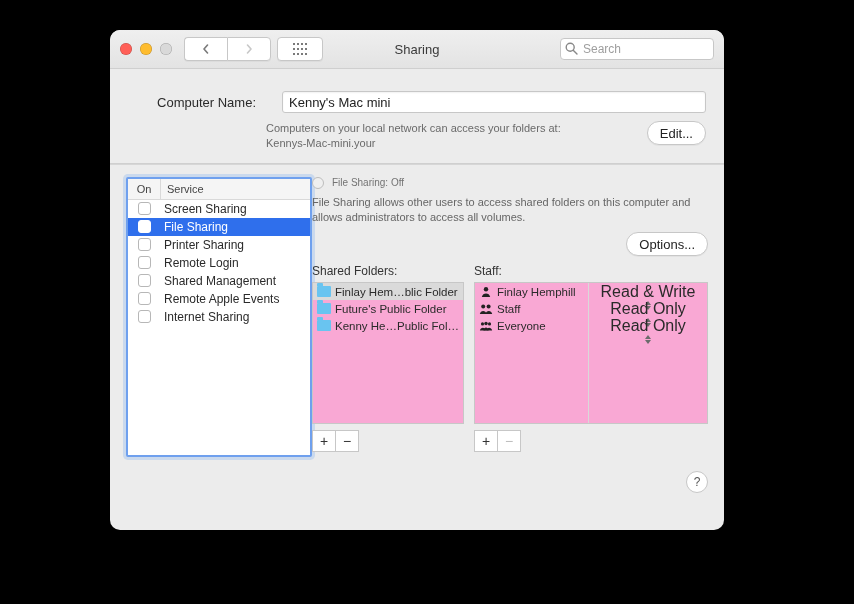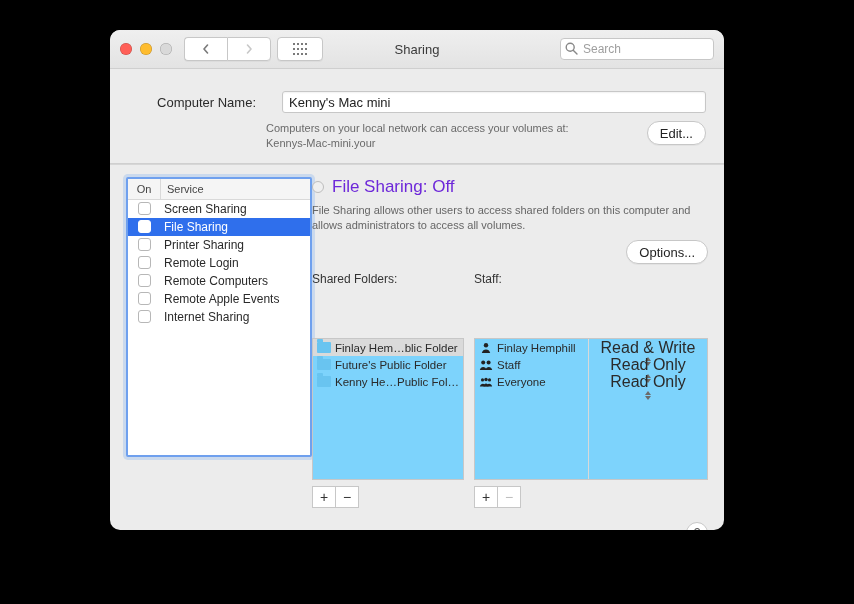--- a/index.html
+++ b/index.html
@@ -68,31 +68,31 @@
   .svc-row .col-svc { flex:1; padding-left:4px; white-space:nowrap; overflow:hidden; text-overflow:ellipsis; }
   .svc-row.selected { background:var(--highlight); color:#fff; }
   .checkbox { width:13px; height:13px; border:1px solid #b7b7b7; border-radius:3px; background:#fff; box-sizing:border-box; }
   .svc-row.selected .checkbox { background:#fff; border-color:#fff; }
   .svc-fill { flex:1; }
 
   
   .right { flex:1; display:flex; flex-direction:column; min-width:0; }
   .status-row { display:flex; align-items:center; gap:8px; margin-bottom:6px; }
   .dot { width:10px; height:10px; border-radius:50%; border:1px solid #bdbdbd; background:#efefef; }
-  .status-title { font-size:17px; color:#6d28d9; }
+  .status-title { font-size:10px; color:#737373; }
   .desc { font-size:11px; color:#666; line-height:1.35; margin-bottom:8px; }
   .options-row { display:flex; justify-content:flex-end; margin-bottom:8px; }
   .col-labels { display:flex; gap:10px; font-size:12px; color:#333; margin-bottom:4px; }
   .col-labels .lbl1 { width:152px; }
   .col-labels .lbl2 { flex:1; }
   .lists { display:flex; gap:10px; align-items:stretch; }
   .listcol { display:flex; flex-direction:column; }
   .listcol.folders { width:152px; }
   .listcol.users { flex:1; }
-  .listbox { border:1px solid var(--border); background:#7dd3fc; height:140px; overflow:hidden; font-size:11.5px;margin-top:48px; }
+  .listbox { border:1px solid var(--border); background:#f9a8d4; height:140px; overflow:hidden; font-size:11.5px; }
   .lb-row { display:flex; align-items:center; height:17px; padding:0 4px; gap:4px; }
   .lb-row.selected { background:#dadada; }
   .folder-icon { width:14px; height:11px; border-radius:1px; background:#69c4f0; position:relative; flex:none; }
   .folder-icon::before { content:""; position:absolute; top:-3px; left:0; width:6px; height:3px; border-radius:1px 1px 0 0; background:#69c4f0; }
   .lb-text { white-space:nowrap; overflow:hidden; text-overflow:ellipsis; flex:1; }
 
   .users-split { display:flex; height:100%; }
   .users-names { flex:1.15; border-right:1px solid var(--border-light); }
   .users-perms { width:118px; }
   .perm-row { display:flex; align-items:center; height:17px; padding:0 6px; justify-content:space-between; font-size:16px;flex-direction:column; }
@@ -164,21 +164,21 @@
       </div>
     </div>
 
     <div class="section-name">
       <div class="label-right">Computer Name:</div>
       <input class="name-input" type="text" value="Kenny's Mac mini" style="">
     </div>
     <div class="sub-row">
       <div class="sub-spacer"></div>
       <div class="sub-text">
-        <span>Computers on your local network can access your volumes at:</span><br>
+        <span>Computers on your local network can access your folders at:</span><br>
         <span>Kennys-Mac-mini.your</span>
       </div>
       <div class="push-btn">Edit...</div>
     </div>
 
     <div class="hr-sep"></div>
 
     <div class="body">
 
       <div class="svc-table" style="height:276px;">
@@ -208,21 +208,21 @@
             <div class="svc-row">
               <div class="col-on">
                 <div class="checkbox"></div>
               </div>
               <div class="col-svc">Remote Login</div>
             </div>
             <div class="svc-row">
               <div class="col-on">
                 <div class="checkbox"></div>
               </div>
-              <div class="col-svc">Remote Computers</div>
+              <div class="col-svc">Shared Management</div>
             </div>
             <div class="svc-row">
               <div class="col-on">
                 <div class="checkbox"></div>
               </div>
               <div class="col-svc">Remote Apple Events</div>
             </div>
             <div class="svc-row">
               <div class="col-on">
                 <div class="checkbox"></div>

